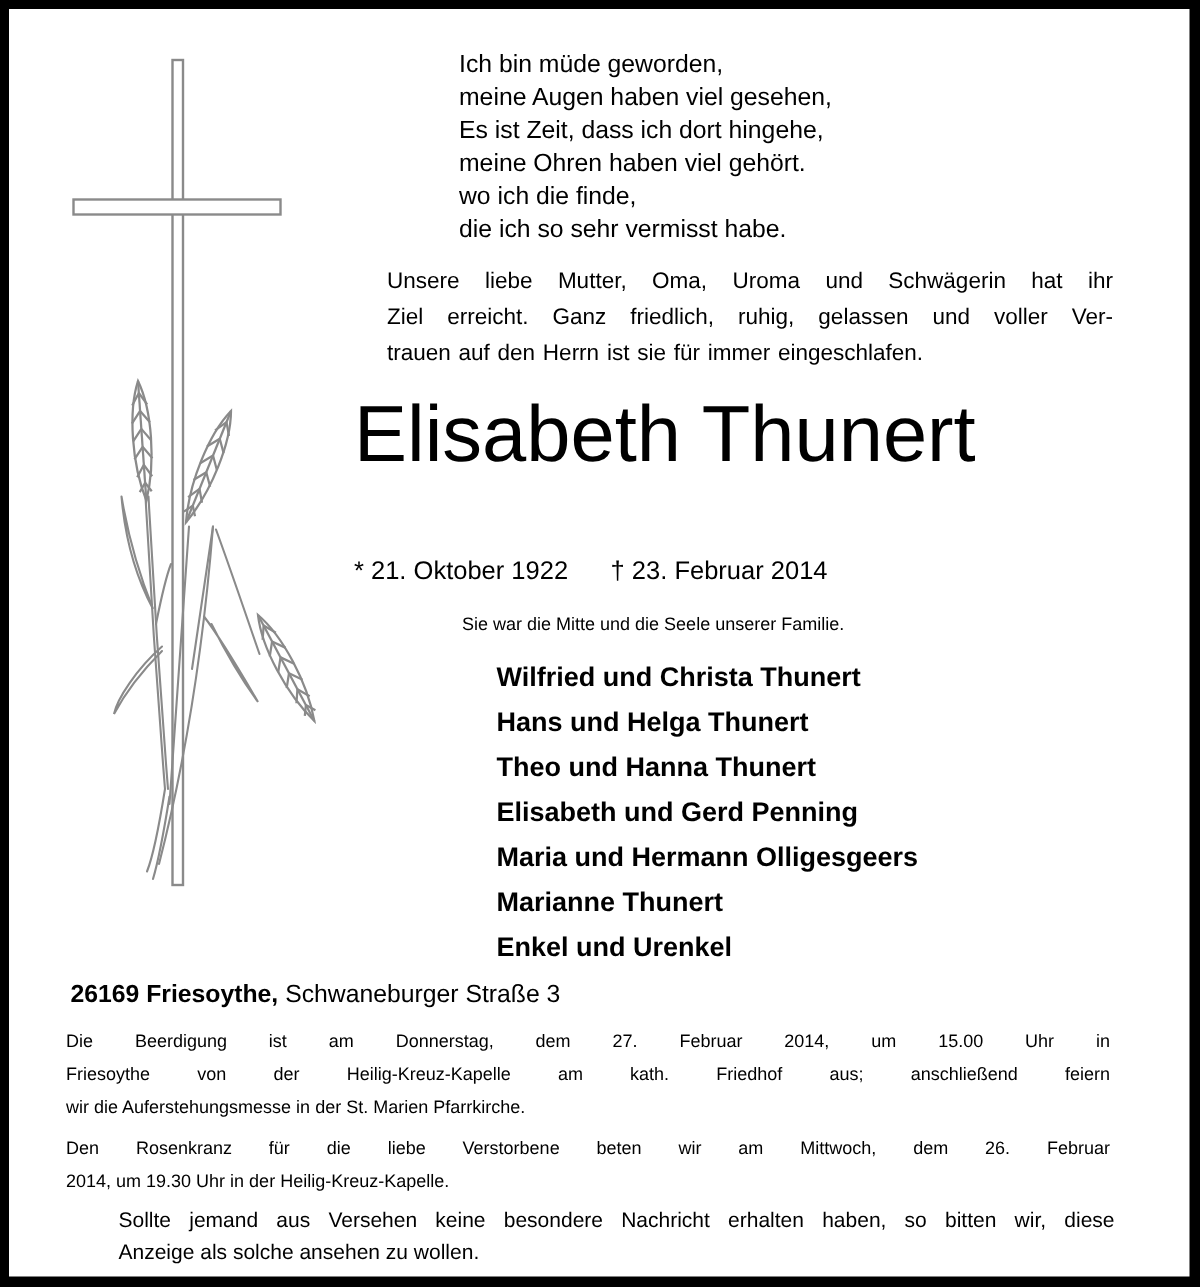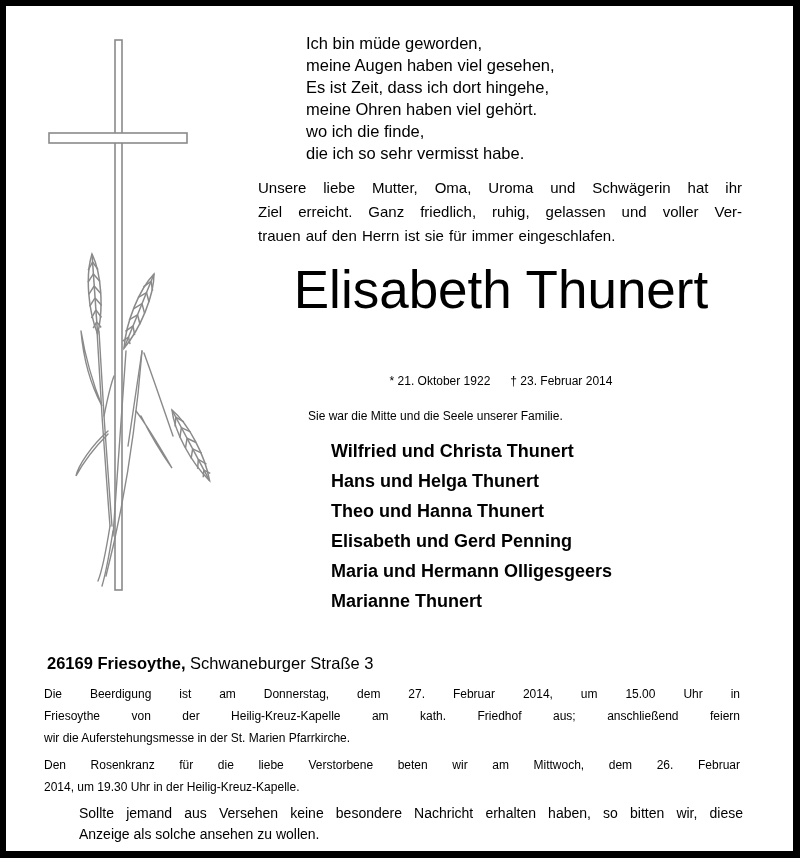--- a/index.html
+++ b/index.html
@@ -19,29 +19,29 @@
     }
     .poem div { white-space: nowrap; }
     .intro {
       position: absolute; left: 252px; top: 170px; width: 484px;
       font-size: 15px; line-height: 24px; text-align: justify;
     }
     .intro div { text-align: justify; text-align-last: justify; white-space: nowrap; word-spacing: 1px; }
     .intro div.last { text-align-last: left; }
     .name {
       position: absolute; left: 230px; top: 252px; width: 530px;
-      text-align: center; font-size: 53px; line-height: 64px; white-space: nowrap;
+      text-align: left; font-size: 53px; line-height: 64px; white-space: nowrap;
     }
     .birthname {
       position: absolute; left: 230px; top: 330px; width: 530px;
       text-align: center; font-size: 16px; line-height: 20px;
     }
     .dates {
       position: absolute; left: 230px; top: 364px; width: 530px;
-      text-align: center; font-size: 12px; line-height: 22px; white-space: pre;
+      font-size: 17px; line-height: 22px; white-space: pre;
     }
     .family-intro {
       position: absolute; left: 302px; top: 399px; font-size: 12px; line-height: 22px; white-space: nowrap;
     }
     .mourners {
       position: absolute; left: 325px; top: 430px; font-size: 18px; font-weight: bold;
       line-height: 30px;
     }
     .mourners div { white-space: nowrap; }
     .address {
@@ -133,20 +133,21 @@
   <div class="dates"><span>* 21. Oktober 1922</span>      <span>† 23. Februar 2014</span></div>
 
   <div class="family-intro">Sie war die Mitte und die Seele unserer Familie.</div>
   <div class="mourners">
     <div>Wilfried und Christa Thunert</div>
     <div>Hans und Helga Thunert</div>
     <div>Theo und Hanna Thunert</div>
     <div>Elisabeth und Gerd Penning</div>
     <div>Maria und Hermann Olligesgeers</div>
     <div>Marianne Thunert</div>
+    <div>Enkel und Urenkel</div>
   </div>
 
   <div class="address"><b>26169 Friesoythe,</b> <span>Schwaneburger Straße 3</span></div>
 
   <div class="para p1">
     <div>Die Beerdigung ist am Donnerstag, dem 27. Februar 2014, um 15.00 Uhr in</div>
     <div>Friesoythe von der Heilig-Kreuz-Kapelle am kath. Friedhof aus; anschließend feiern</div>
     <div class="last">wir die Auferstehungsmesse in der St. Marien Pfarrkirche.</div>
   </div>
 

